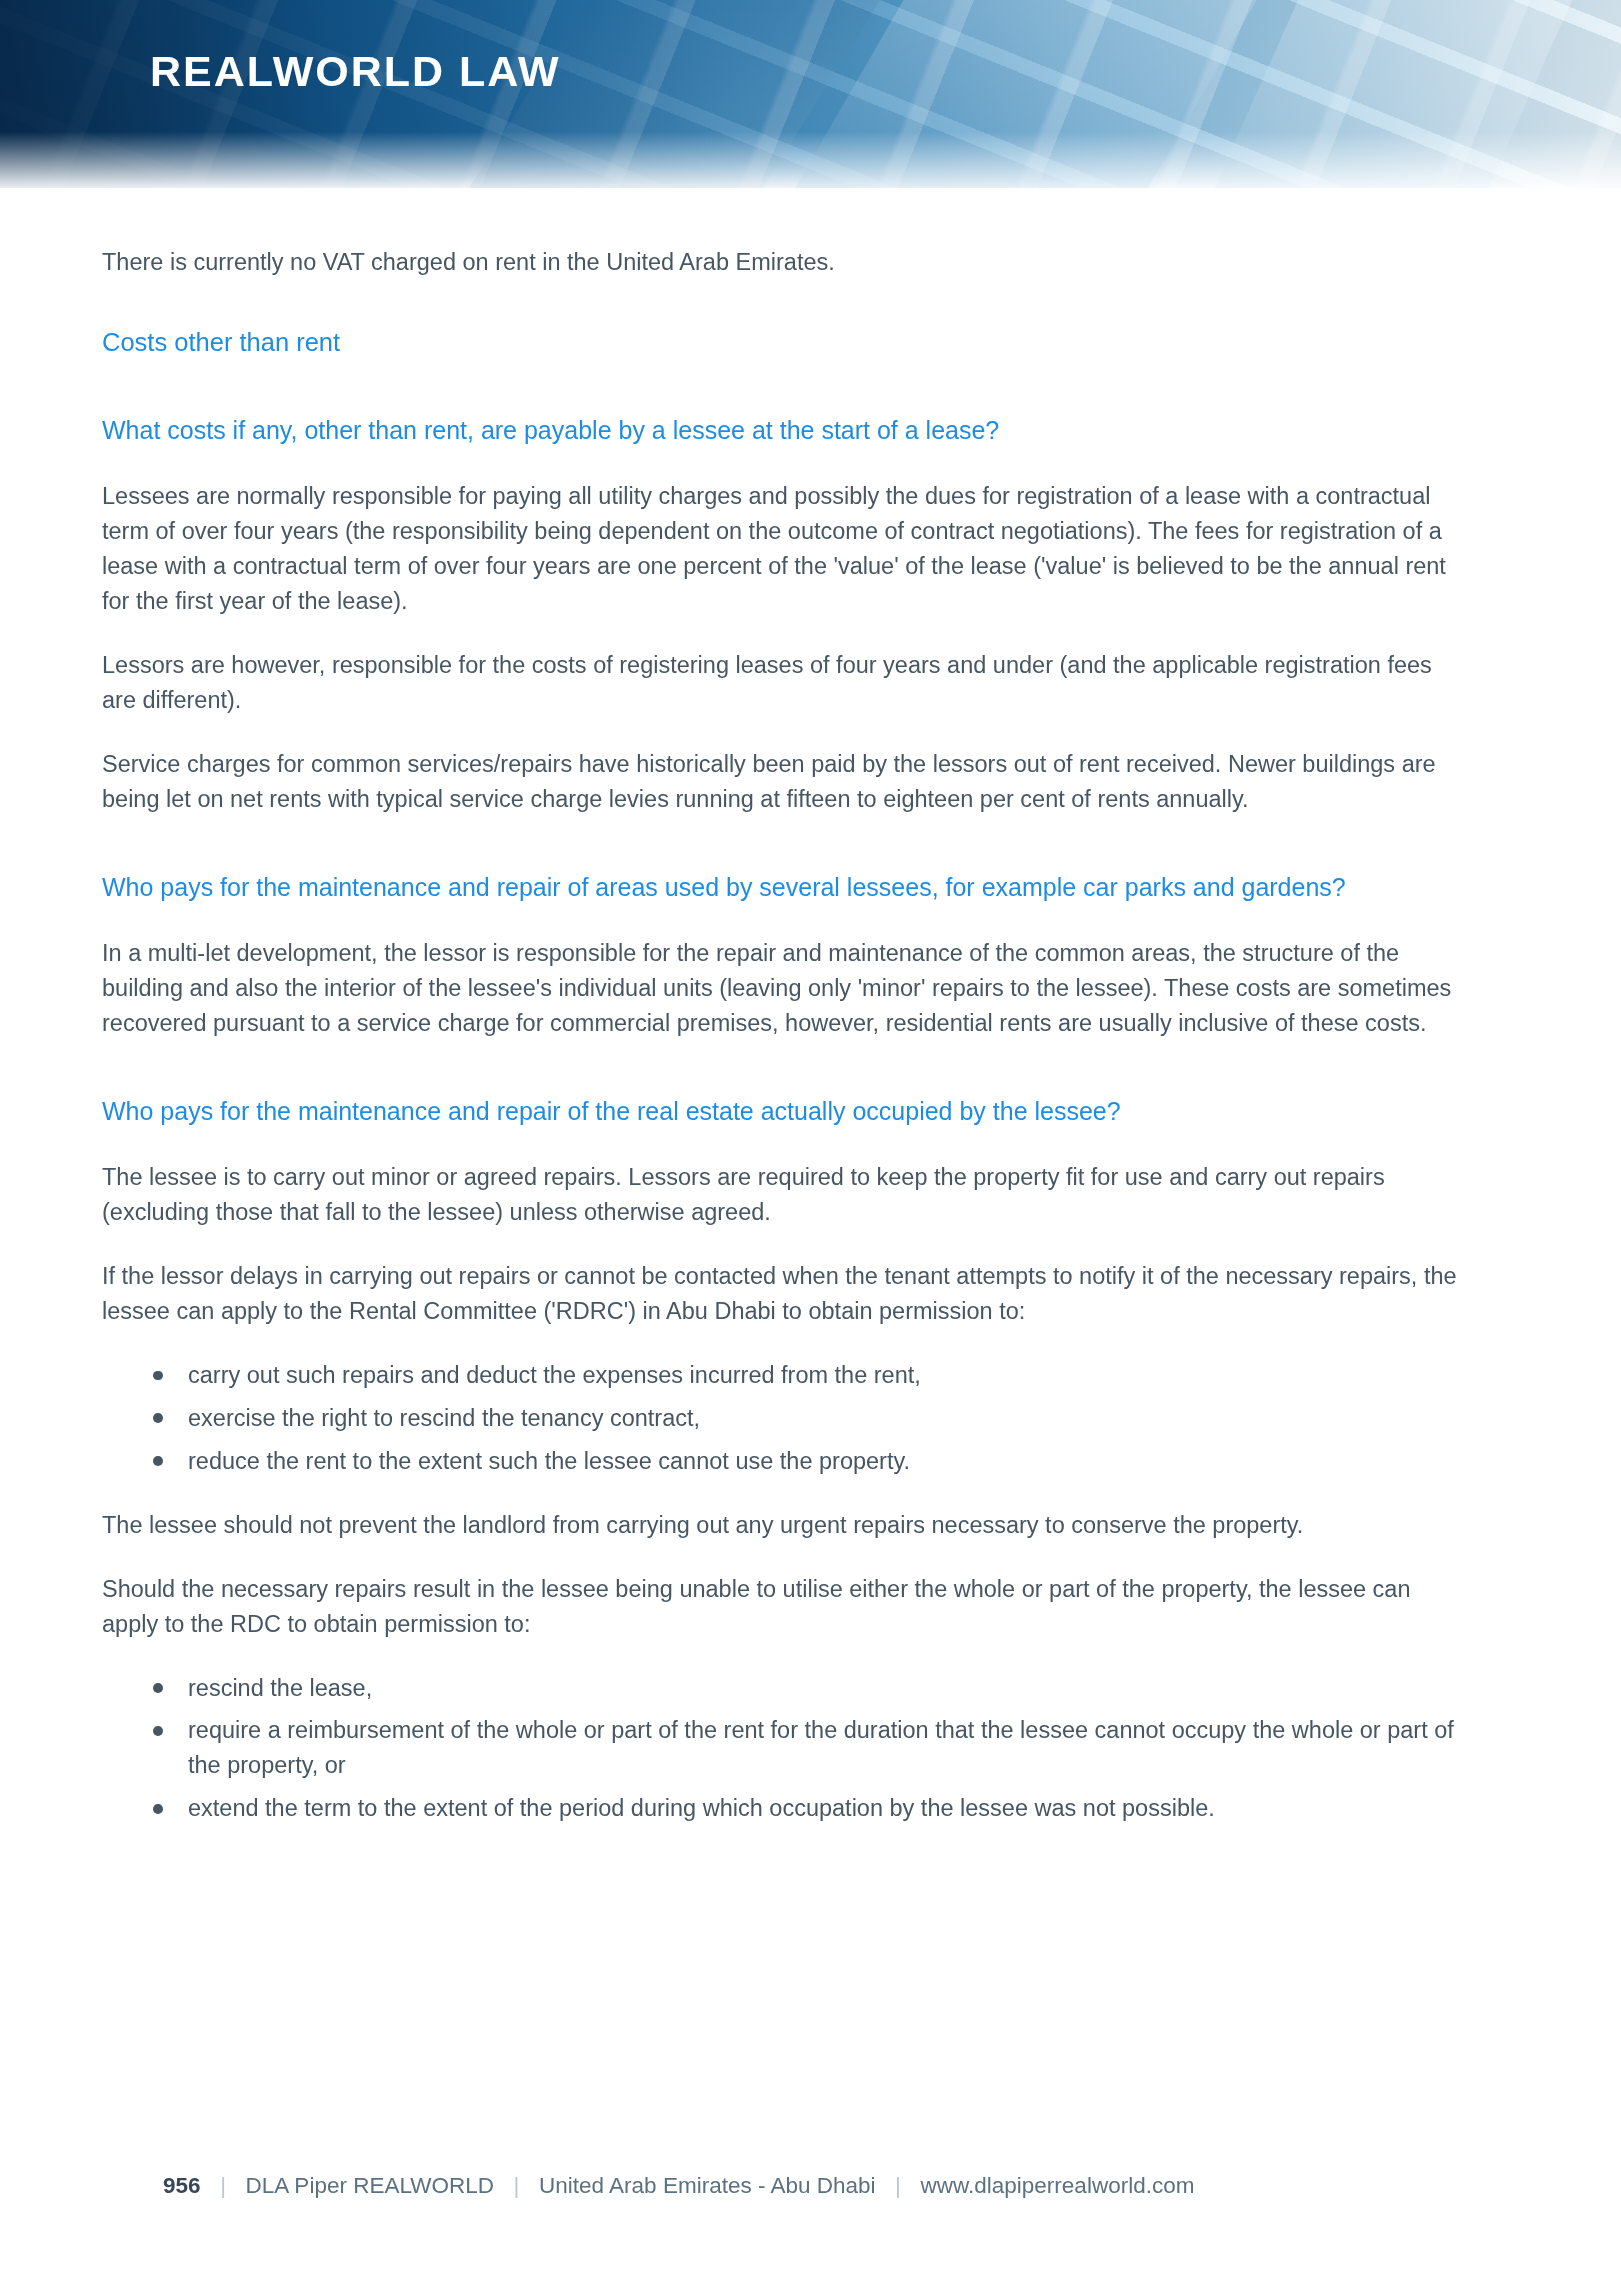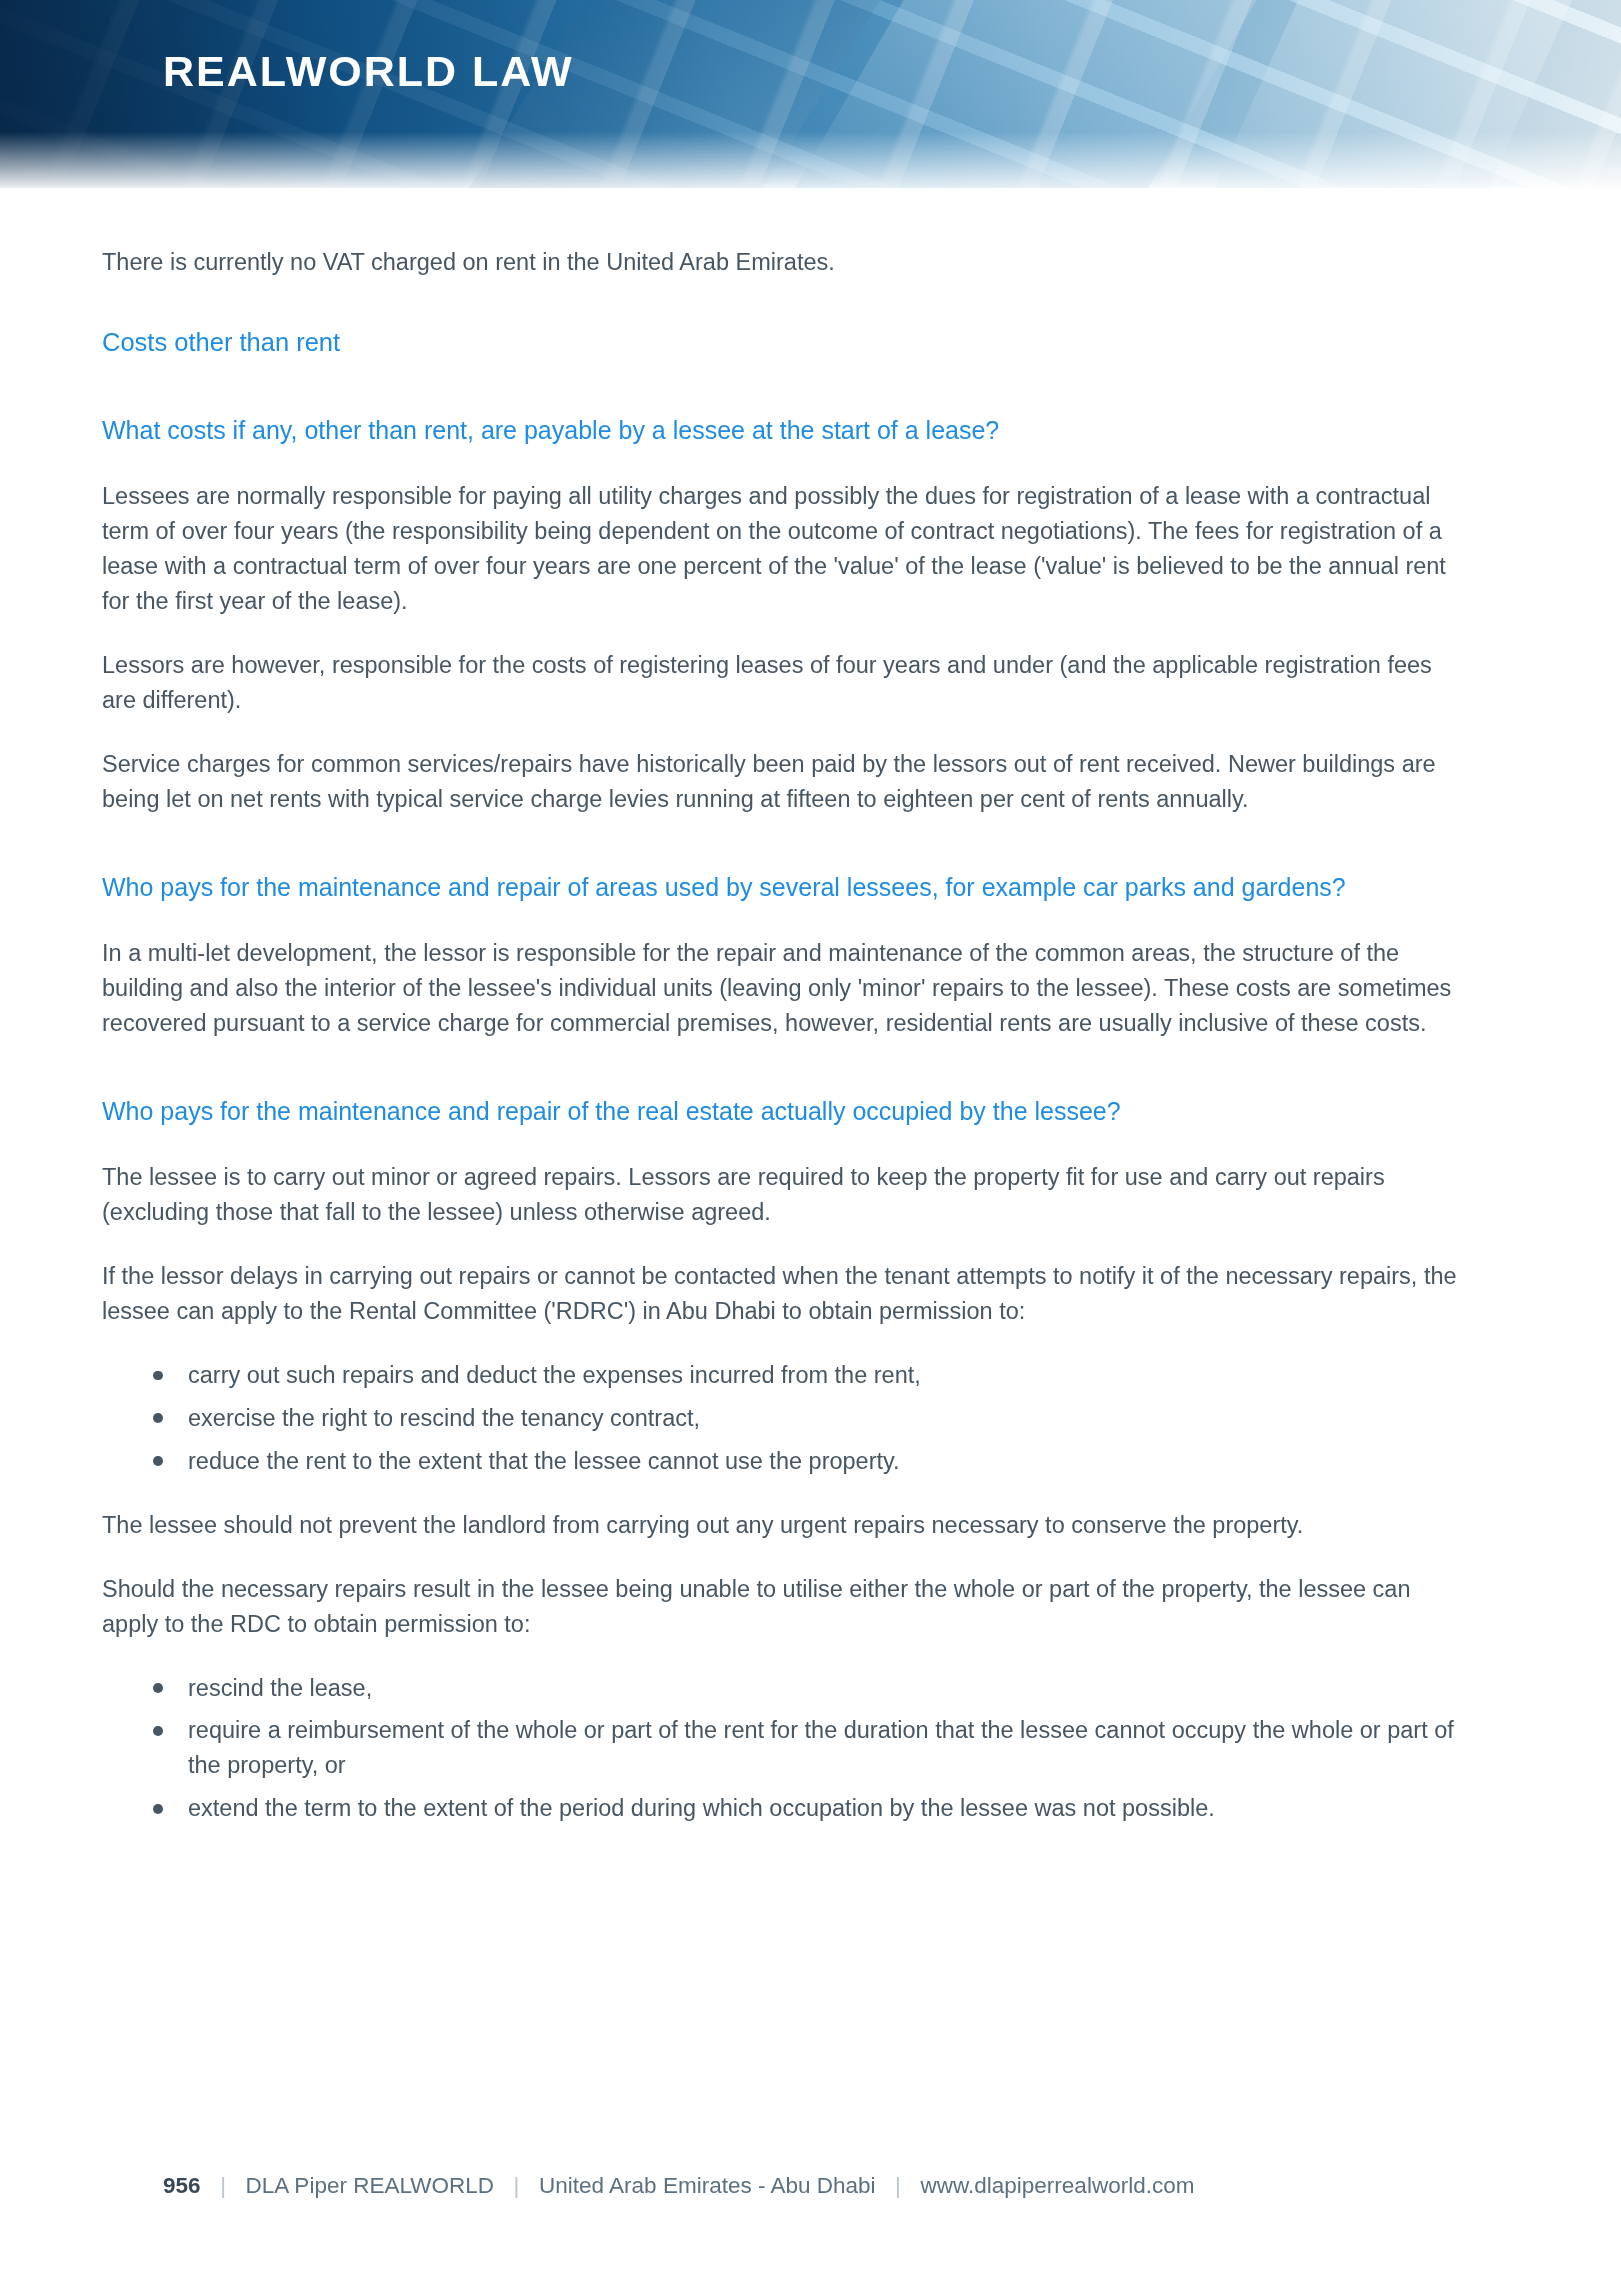--- a/index.html
+++ b/index.html
@@ -38,21 +38,21 @@
     background: linear-gradient(195deg, rgba(255,255,255,0.30), rgba(120,180,215,0.08));
     transform: skewX(-24deg);
   }
   .facet-3 {
     top: -49px; left: 32%; width: 294px; height: 314px;
     background: linear-gradient(170deg, rgba(20,80,130,0.18), rgba(255,255,255,0.10));
     transform: skewX(-32deg);
   }
   .banner-title {
     position: absolute;
-    left: 163px; top: 47px;
+    left: 150px; top: 47px;
     color: #ffffff;
     font-size: 43px;
     font-weight: 700;
     letter-spacing: 2px;
   }
 
   
   .content {
     padding: 57px 163px 0 102px;
     font-size: 23.5px;
@@ -136,21 +136,21 @@
     <h3 class="question">Who pays for the maintenance and repair of areas used by several lessees, for example car parks and gardens?</h3>
     <p>In a multi-let development, the lessor is responsible for the repair and maintenance of the common areas, the structure of the building and also the interior of the lessee's individual units (leaving only 'minor' repairs to the lessee). These costs are sometimes recovered pursuant to a service charge for commercial premises, however, residential rents are usually inclusive of these costs.</p>
 
     <h3 class="question">Who pays for the maintenance and repair of the real estate actually occupied by the lessee?</h3>
     <p>The lessee is to carry out minor or agreed repairs. Lessors are required to keep the property fit for use and carry out repairs (excluding those that fall to the lessee) unless otherwise agreed.</p>
     <p>If the lessor delays in carrying out repairs or cannot be contacted when the tenant attempts to notify it of the necessary repairs, the lessee can apply to the Rental Committee ('RDRC') in Abu Dhabi to obtain permission to:</p>
 
     <ul class="bullets">
       <li>carry out such repairs and deduct the expenses incurred from the rent,</li>
       <li>exercise the right to rescind the tenancy contract,</li>
-      <li>reduce the rent to the extent that the lessee cannot use the property.</li>
+      <li>reduce the rent to the extent such the lessee cannot use the property.</li>
     </ul>
 
     <p>The lessee should not prevent the landlord from carrying out any urgent repairs necessary to conserve the property.</p>
     <p>Should the necessary repairs result in the lessee being unable to utilise either the whole or part of the property, the lessee can apply to the RDC to obtain permission to:</p>
 
     <ul class="bullets">
       <li>rescind the lease,</li>
       <li>require a reimbursement of the whole or part of the rent for the duration that the lessee cannot occupy the whole or part of the property, or</li>
       <li>extend the term to the extent of the period during which occupation by the lessee was not possible.</li>
     </ul>

